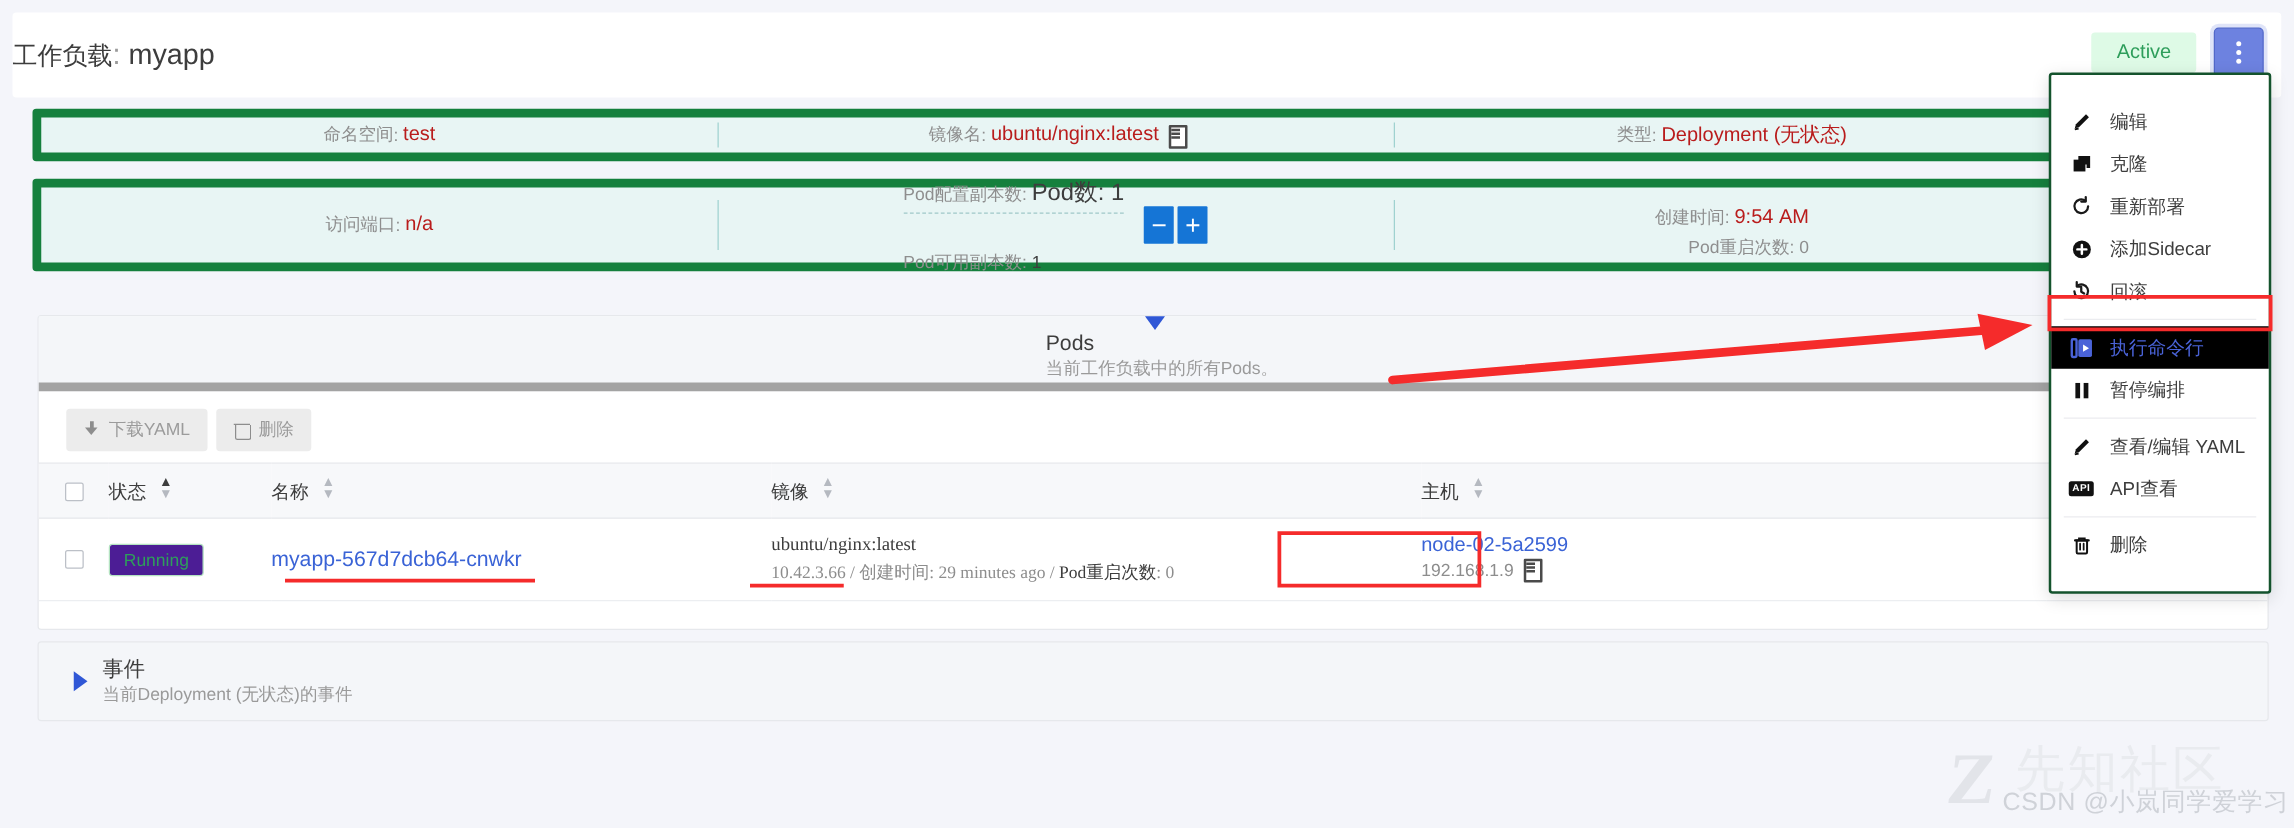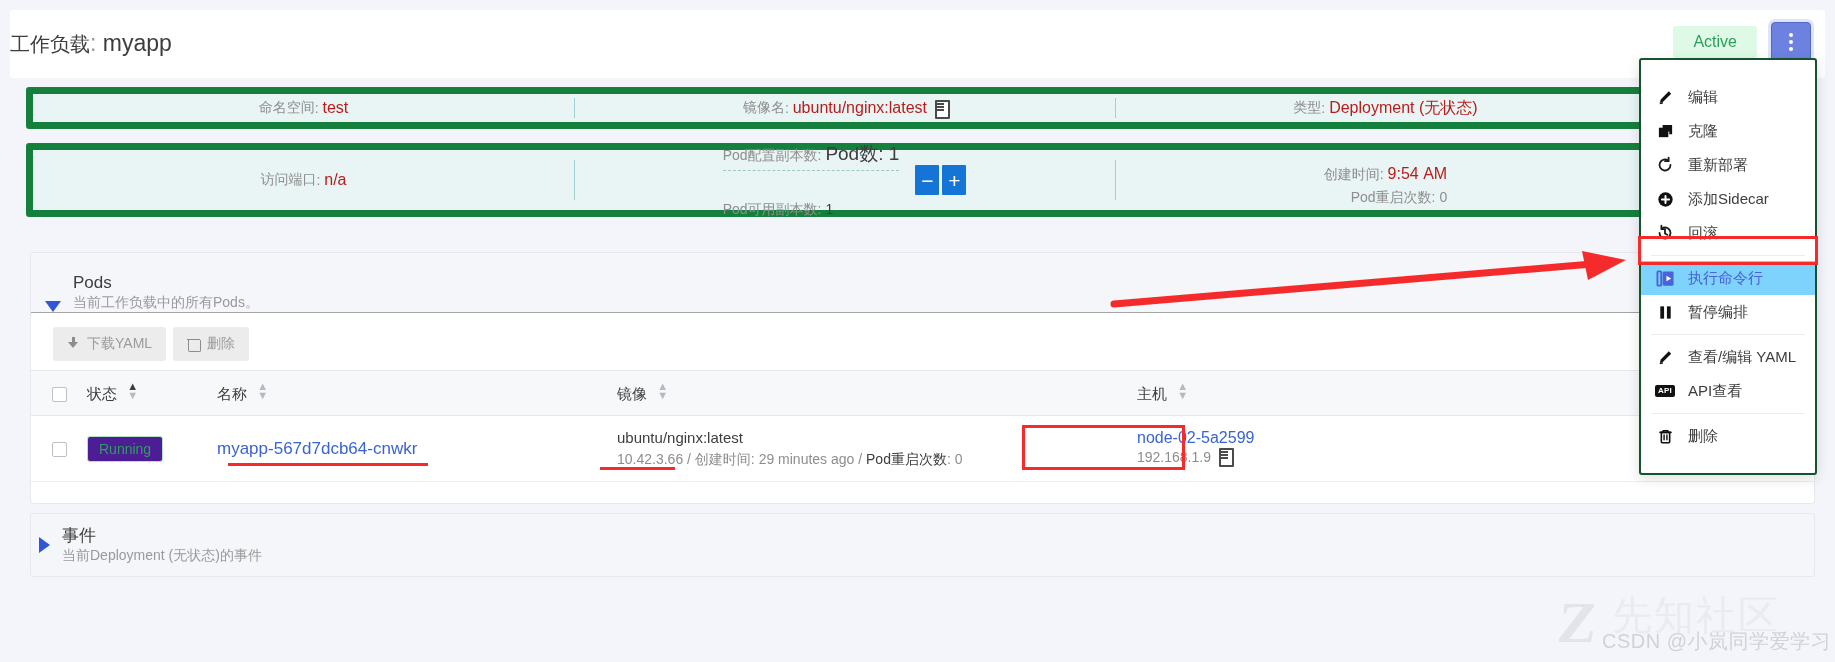--- a/index.html
+++ b/index.html
@@ -93,22 +93,22 @@
   .col-right-stack { text-align: right; line-height: 1.55; margin-top: 11px; }
   .col-right-stack .r1 { font-size: 16px; }
   .col-right-stack .r2 { font-size: 14px; color: #8e8e8e; }
 
   
   .pods-card {
     position: absolute; left: 30px; top: 252px; width: 1785px; height: 252px;
     background: #fff; border: 1px solid #e6e8ec; border-radius: 3px;
   }
   .section-head {
-    height: 60px; background: #f4f6f9; border-bottom: 1px solid #a3a3a3;
-    display: flex; align-items: flex-end; padding-left: 14px;
+    height: 60px; background: #f4f6f9; border-bottom: 7px solid #a3a3a3;
+    display: flex; align-items: center; padding-left: 14px; flex-direction: column;
   }
   .tri-down {
     width: 0; height: 0; border-left: 8px solid transparent; border-right: 8px solid transparent;
     border-top: 11px solid #2f57d6; margin-right: 12px; cursor: pointer;
   }
   .tri-right {
     width: 0; height: 0; border-top: 8px solid transparent; border-bottom: 8px solid transparent;
     border-left: 11px solid #2f57d6; margin-right: 12px; cursor: pointer;
   }
   .sec-title { font-size: 17px; color: #3d3d3d; line-height: 1.25; }
@@ -140,21 +140,21 @@
   table.pods { width: 100%; border-collapse: collapse; table-layout: fixed; }
   table.pods thead th {
     background: #f7f8fa; border-top: 1px solid #e6e8ec; border-bottom: 1px solid #e6e8ec;
     font-weight: normal; font-size: 15px; color: #3d3d3d; text-align: left;
     padding: 11px 0; height: 40px;
   }
   table.pods td { padding: 0; vertical-align: middle; height: 66px; border-bottom: 1px solid #eceef1; }
   .c-chk   { width: 56px;  text-align: center !important; }
   .c-status{ width: 130px; }
   .c-name  { width: 400px; }
-  .c-image { width: 520px; }
+  .c-image { width: 520px; font-family: Liberation Serif, serif; }
   .c-host  { width: 500px; }
   .c-act   { width: auto; }
   .sorter { display: inline-block; margin-left: 6px; color: #b5b9c0; font-size: 11px; line-height: .82; cursor: pointer; }
   .sorter .up.active { color: #3d3d3d; }
   .chkbox {
     width: 15px; height: 15px; border: 1px solid #bcc0c7; border-radius: 2px;
     display: inline-block; background: #fff; cursor: pointer; vertical-align: middle;
   }
   .pill-running {
     display: inline-block; background: #4c1d95; color: #2e9e5b; border: 1px solid #b4e3c1;
@@ -168,42 +168,42 @@
     width: 26px; height: 30px; border-radius: 3px; background: #e7ebfb;
     display: flex; flex-direction: column; align-items: center; justify-content: center; gap: 3px;
     cursor: pointer;
   }
   .row-kebab i { width: 4px; height: 4px; border-radius: 50%; background: #2f57d6; display:block; }
 
   
   .events-card {
     position: absolute; left: 30px; top: 513px; width: 1785px; height: 64px;
     background: #f4f6f9; border: 1px solid #e6e8ec; border-radius: 3px;
-    display: flex; align-items: center; padding-left: 8px;
+    display: flex; align-items: center; padding-left: 28px;
   }
 
   
   .ul { position: absolute; background: #f52b2b; height: 3px; }
   .redbox { position: absolute; border: 3px solid #f52b2b; }
   .arrow-wrap { position: absolute; left: 1110px; top: 250px; pointer-events: none; }
 
   
   .menu {
     position: absolute; left: 1639px; top: 58px; width: 178px;
     background: #fff; border: 2px solid #14532d; border-radius: 3px;
     box-shadow: 0 4px 14px rgba(0,0,0,.13);
     padding: 20px 0;
     z-index: 40;
   }
   .mi {
     display: flex; align-items: center; gap: 13px;
     padding: 7px 14px; font-size: 15px; color: #3d3d3d; cursor: pointer;
     height: 34px;
   }
-  .mi.highlight { background: #7dd3fc; color: #4a63d8; }
+  .mi.highlight { background: #000000; color: #4a63d8; }
   .mi-sep { height: 1px; background: #ebecef; margin: 5px 10px; }
   .mi-icon { width: 20px; display: flex; align-items: center; justify-content: center; flex: none; }
 
   .api-chip {
     background: #111; color: #fff; font-size: 8px; font-weight: bold;
     padding: 2px 3px; border-radius: 2px; letter-spacing: .3px; line-height: 1;
   }
 
   
   .wm {

